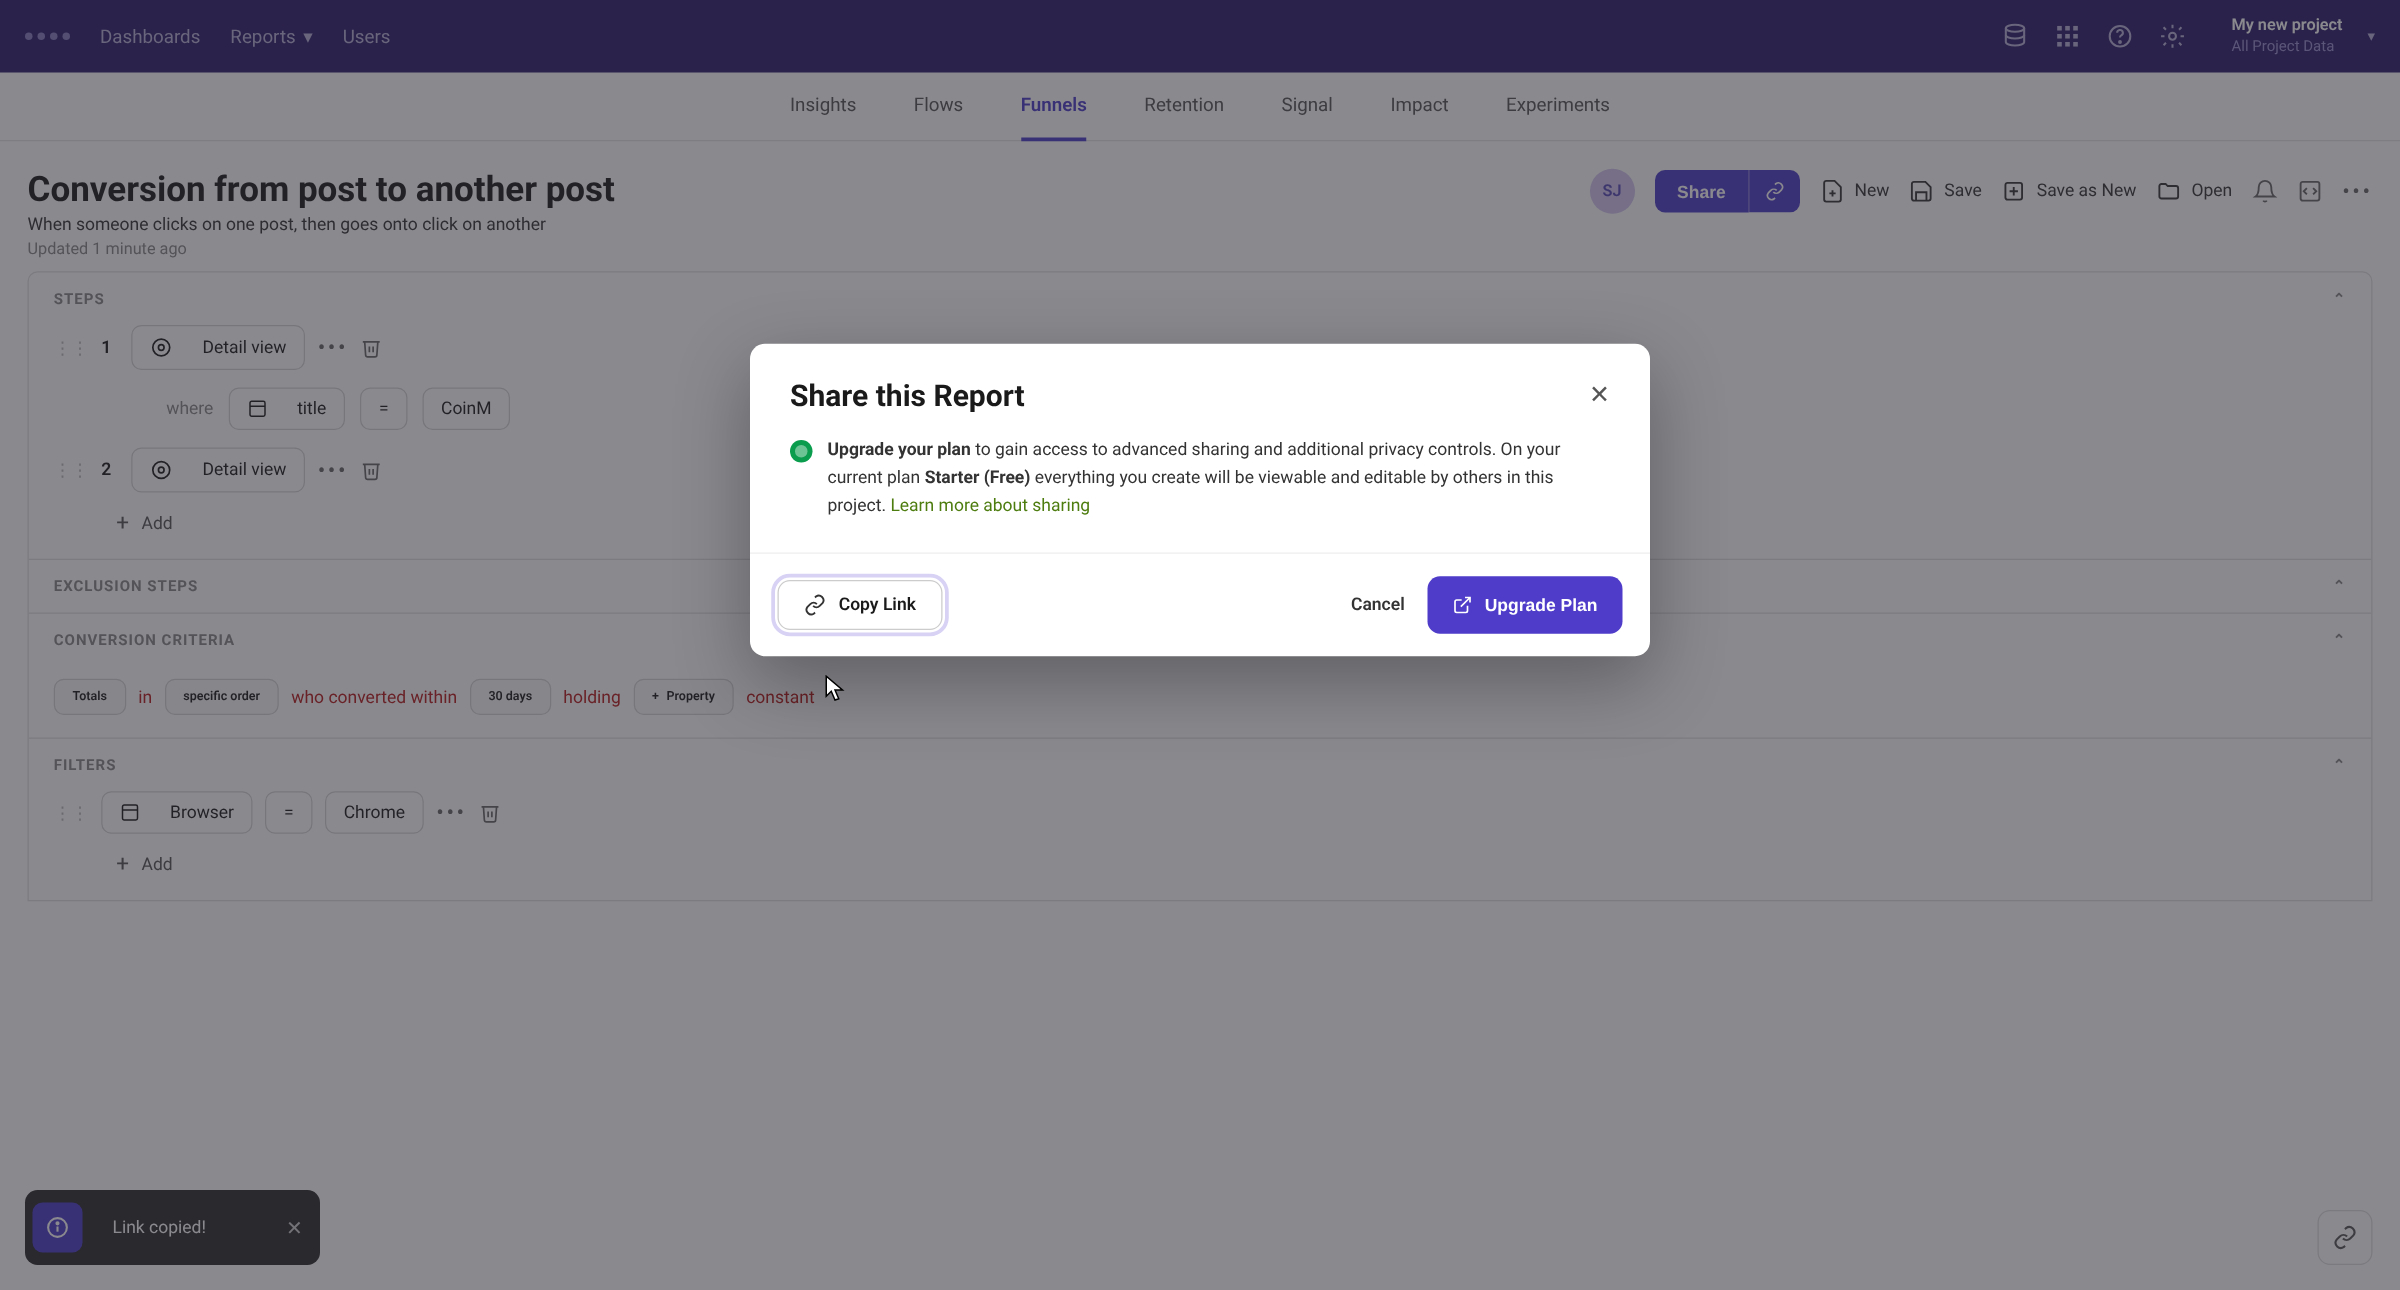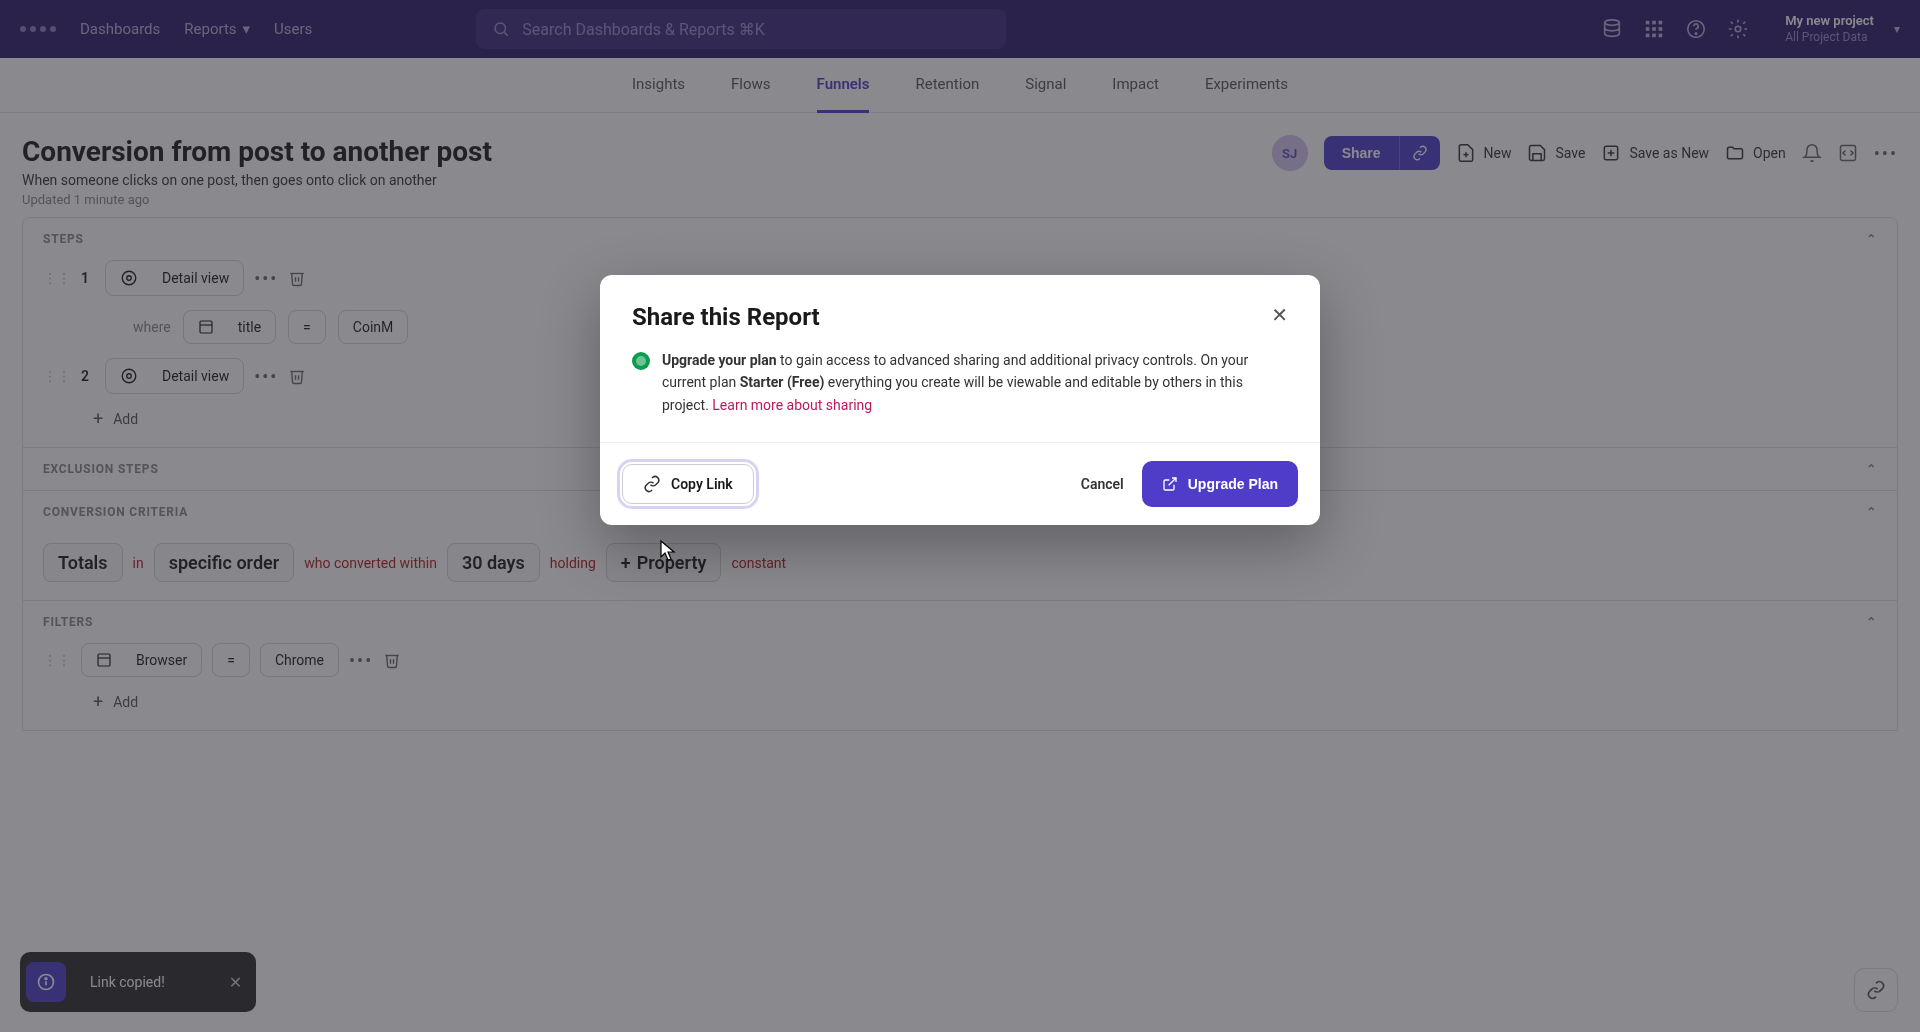--- a/index.html
+++ b/index.html
@@ -36,42 +36,42 @@
     .step-row { display: flex; align-items: center; gap: 10px; margin-bottom: 14px; }
     .drag-handle { color: #bbb; font-size: 14px; cursor: grab; }
     .step-num { font-size: 14px; font-weight: 600; width: 14px; }
     .pill { border: 1px solid #d5d5d5; border-radius: 8px; padding: 8px 14px; font-size: 14px; display: flex; align-items: center; gap: 24px; background: #fff; cursor: pointer; }
     .text-soft { color: #888; font-size: 14px; }
     .icon-sm { color: #666; font-size: 18px; cursor: pointer; }
     .where-row { display: flex; align-items: center; gap: 12px; margin-left: 90px; margin-bottom: 14px; }
     .add-row { display: flex; align-items: center; gap: 10px; margin-left: 50px; color: #555; font-size: 14px; cursor: pointer; }
 
     .sub-panel-inner { padding: 10px 20px 18px 20px; display: flex; align-items: center; gap: 10px; flex-wrap: wrap; }
-    .token { border: 1px solid #d5d5d5; border-radius: 8px; padding: 8px 14px; font-size: 18px; background: #f9f9f9; cursor: pointer; font-weight: 600; display: flex; align-items: center; gap: 6px;}
+    .token { border: 1px solid #d5d5d5; border-radius: 8px; padding: 8px 14px; font-size: 10px; background: #f9f9f9; cursor: pointer; font-weight: 600; display: flex; align-items: center; gap: 6px;}
     .plain-txt { color: #b91c1c; font-size: 14px; }
 
     .panel-stack-header { padding: 14px 20px; font-size: 12px; font-weight: 700; letter-spacing: 0.8px; color: #888; display: flex; justify-content: space-between; align-items: center; border-top: 1px solid #e0e0e0; cursor: pointer; }
 
     .toast { position: absolute; bottom: 20px; left: 20px; background: #2b2b2b; color: #fff; border-radius: 10px; display: flex; align-items: center; gap: 24px; padding: 10px 14px 10px 6px; font-size: 14px; z-index: 50; }
     .toast .info-ic { width: 40px; height: 40px; background: #4f3cc9; border-radius: 8px; display: flex; align-items: center; justify-content: center; }
     .toast .close { color: #ccc; margin-left: 40px; cursor: pointer; font-size: 16px; }
 
     .fab-link { position: absolute; bottom: 20px; right: 22px; width: 44px; height: 44px; border-radius: 10px; border: 1px solid #ddd; background: #fff; display: flex; align-items: center; justify-content: center; cursor: pointer; z-index: 50; }
 
     .overlay { position: absolute; inset: 0; background: rgba(40,40,50,0.55); z-index: 100; }
     .modal { position: absolute; top: 275px; left: 50%; transform: translateX(-50%); width: 720px; background: #fff; border-radius: 12px; box-shadow: 0 20px 60px rgba(0,0,0,0.3); z-index: 101; }
     .modal-head { padding: 28px 32px 18px 32px; display: flex; justify-content: space-between; }
     .modal-title { font-size: 24px; font-weight: 700; }
     .modal-close { font-size: 20px; color: #555; cursor: pointer; }
     .modal-body { padding: 0 32px 26px 32px; }
     .upgrade-notice { display: flex; gap: 12px; font-size: 14px; line-height: 1.6; color: #333; }
     .upgrade-notice .glow { width: 18px; height: 18px; border-radius: 50%; background: #0a9d4e; margin-top: 3px; flex-shrink: 0; position: relative; }
     .upgrade-notice .glow:after { content:''; position:absolute; inset:4px; border-radius:50%; background:#fff; opacity:0.4;}
     .upgrade-notice strong { font-weight: 700; }
-    .upgrade-notice a { color: #be185d; text-decoration: none; margin-top: 18px; }
+    .upgrade-notice a { color: #4d7c0f; text-decoration: none; margin-top: 18px; }
     .modal-foot { border-top: 1px solid #eee; padding: 18px 22px; display: flex; align-items: center; }
     .copy-link-btn { border: 1px solid #ccc; border-radius: 10px; padding: 10px 20px; display: flex; align-items: center; gap: 10px; font-size: 14px; font-weight: 600; cursor: pointer; outline: 3px solid #d8d2f5; outline-offset: 2px; }
     .modal-foot .spacer { flex: 1; }
     .cancel-btn { font-size: 14px; font-weight: 600; color: #333; padding: 10px 18px; cursor: pointer; }
     .upgrade-btn { background: #4f3cc9; color: #fff; border: none; border-radius: 10px; padding: 15px 20px; font-size: 14px; font-weight: 600; display: flex; align-items: center; gap: 10px; cursor: pointer; }
 
     .cursor-ptr { position: absolute; top: 540px; left: 660px; z-index: 102; font-size: 18px; color: #000; pointer-events: none; }
 
     svg { display: block; }
   </style>
@@ -84,29 +84,20 @@
       <span></span>
       <span></span>
       <span></span>
     </div>
   <div class="top-nav-item">Dashboards</div>
   <div class="top-nav-item">
       <span>Reports</span>
       <span>▾</span>
     </div>
   <div class="top-nav-item">Users</div>
-  <div class="search-bar">
-    <span>
-      <svg width="18" height="18" viewBox="0 0 24 24" fill="none" stroke="currentColor" stroke-width="2">
-          <circle cx="11" cy="11" r="7"></circle>
-          <line x1="21" y1="21" x2="16.5" y2="16.5"></line>
-        </svg>
-    </span>
-    <span>Search Dashboards &amp; Reports ⌘K</span>
-  </div>
   <div class="top-icons">
     <span class="icon-btn">
       <svg width="22" height="22" viewBox="0 0 24 24" fill="none" stroke="currentColor" stroke-width="1.8">
           <ellipse cx="12" cy="5" rx="8" ry="3"></ellipse>
           <path d="M4 5v6c0 1.7 3.6 3 8 3s8-1.3 8-3V5"></path>
           <path d="M4 11v6c0 1.7 3.6 3 8 3s8-1.3 8-3v-6"></path>
         </svg>
     </span>
     <span class="icon-btn">
       <svg width="22" height="22" viewBox="0 0 24 24" fill="currentColor">

